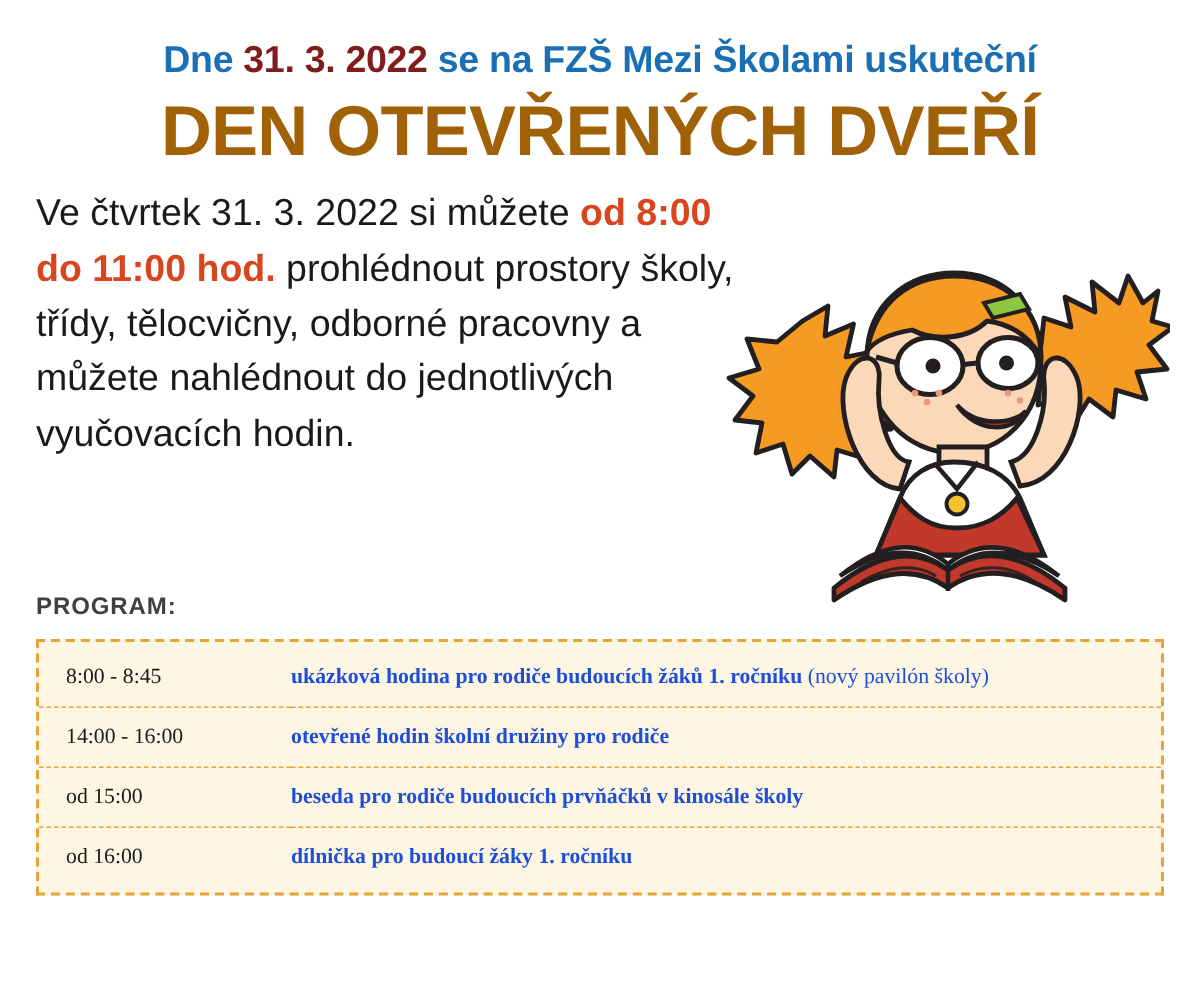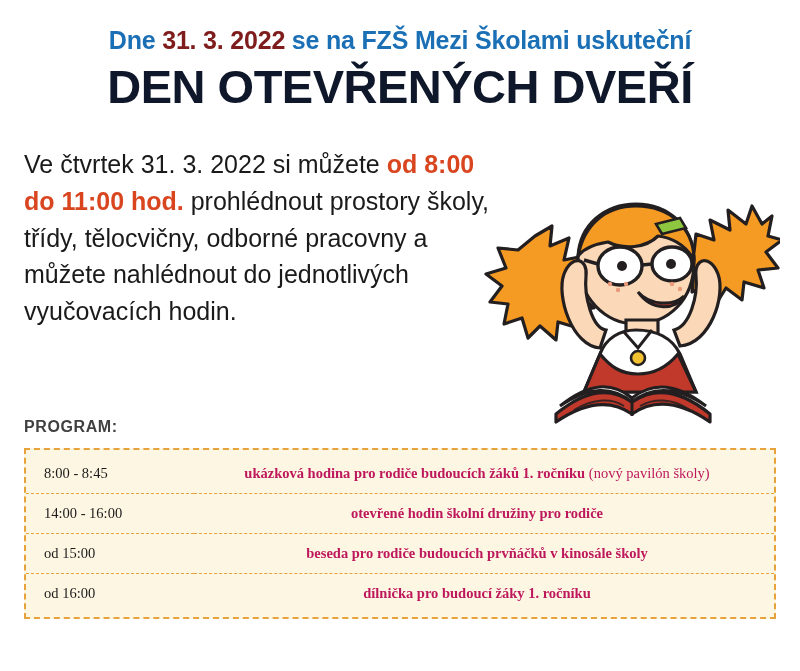--- a/index.html
+++ b/index.html
@@ -30,28 +30,28 @@
     white-space: nowrap;
     margin-top: 6px;
   }
   .headline-1 .accent {
     color: #7f1d1d;
   }
   .headline-2 {
     text-align: center;
     font-size: 47px;
     font-weight: bold;
-    color: #0f172a;
+    color: #a16207;
     letter-spacing: -0.5px;
     margin-top: 4px;
     white-space: nowrap;
   }
   .body-wrap {
     position: relative;
-    margin-top: 32px;
+    margin-top: 10px;
     height: 268px;
   }
   .body-text {
     width: 470px;
     font-size: 25px;
     line-height: 1.47;
     color: #1a1a1a;
   }
   .body-text .red {
     color: #d9451f;
@@ -93,23 +93,22 @@
     border-top: 1px dashed #e8a23b;
   }
   td.time {
     width: 150px;
     padding-left: 18px;
     font-weight: normal;
     color: #1a1a1a;
     white-space: nowrap;
   }
   td.desc {
-    color: #be185d;
+    color: #1d4ed8;
     padding-right: 14px;
-    text-align: center;
   }
   td.desc .b {
     font-weight: bold;
   }
 </style>
 </head>
 <body>
 
 <div class="poster">
 

